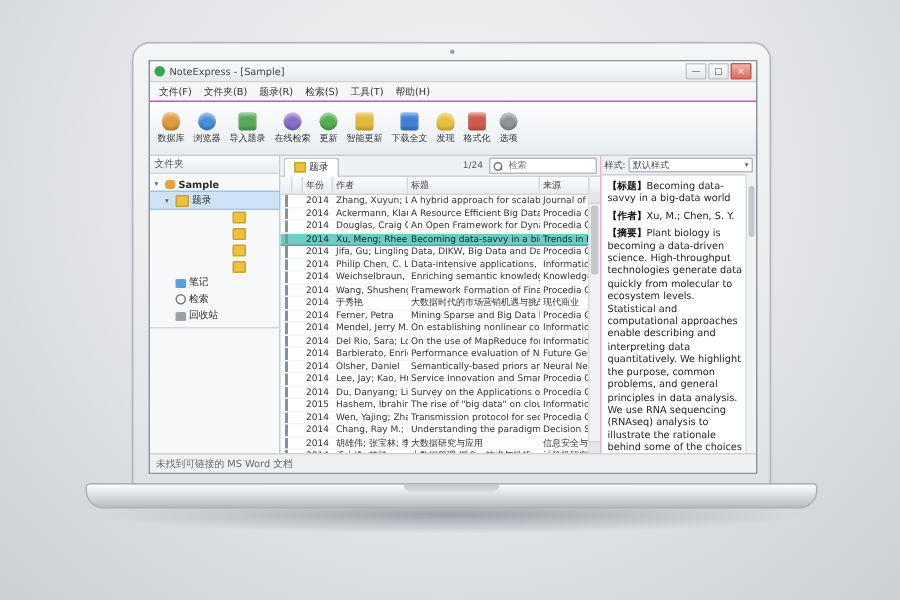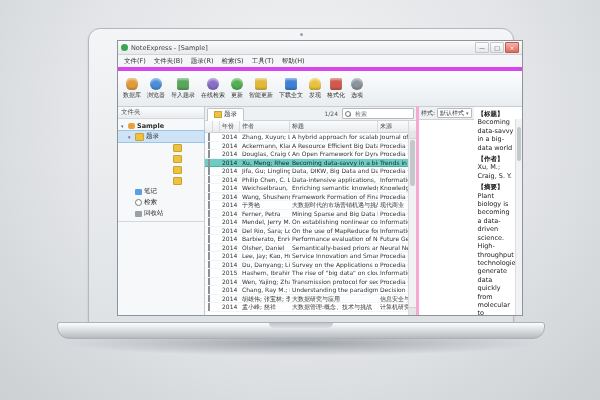--- a/index.html
+++ b/index.html
@@ -12,42 +12,42 @@
 
   
   .floor-shadow{position:absolute;left:60px;top:330px;width:480px;height:26px;
     background:radial-gradient(ellipse at center, rgba(50,60,70,.38) 0%, rgba(50,60,70,0) 70%);}
   .laptop-screen{position:absolute;left:88px;top:28px;width:424px;height:294px;
     background:linear-gradient(#f4f5f6,#dfe2e5);
     border:1px solid #b4b8bd;border-radius:12px 12px 3px 3px;
     box-shadow:0 1px 2px rgba(0,0,0,.15);}
   .camera{position:absolute;left:50%;top:4px;width:3px;height:3px;margin-left:-1px;
     border-radius:50%;background:#9aa0a6;}
-  .display{position:absolute;left:28px;top:11px;width:404px;height:274px;
+  .display{position:absolute;left:10px;top:11px;width:404px;height:274px;
     background:#fff;border:1px solid #8d939a;overflow:hidden;}
   .base{position:absolute;left:57px;top:322px;width:486px;height:15px;
     background:linear-gradient(#fbfcfd,#d6d9dc 55%,#b7bbbf);
     border:1px solid #adb1b6;border-radius:3px 3px 12px 12px;}
   .notch{position:absolute;left:50%;top:0;width:64px;height:5px;margin-left:-32px;
     background:linear-gradient(#c3c6ca,#dcdfe2);border-radius:0 0 8px 8px;}
 
   
   .app{position:absolute;left:0;top:0;width:404px;height:274px;display:flex;flex-direction:column;
     background:#f0f2f4;font-size:7px;color:#333;}
   .titlebar{height:13px;flex:none;display:flex;align-items:center;gap:3px;padding:0 3px;
     background:linear-gradient(#fafbfc,#e7eaed);border-bottom:1px solid #cfd3d6;}
   .title-ico{width:7px;height:7px;border-radius:50%;background:#3aa655;flex:none;}
   .title-text{font-size:6.5px;color:#444;white-space:nowrap;overflow:hidden;flex:1;}
   .win-btns{display:flex;gap:1px;flex:none;}
   .win-btn{width:12px;height:9px;display:flex;align-items:center;justify-content:center;
     font-size:6px;color:#555;background:linear-gradient(#fdfdfd,#e4e7ea);border:1px solid #c4c8cc;border-radius:1px;}
   .win-btn.close{background:linear-gradient(#f2b3ac,#df6b5c);color:#fff;border-color:#c4584b;}
 
   .menubar{height:12px;flex:none;display:flex;align-items:center;background:#f5f6f7;
-    border-bottom:4px solid #d946ef;padding-left:2px;}
+    border-bottom:1px solid #d946ef;padding-left:2px;}
   .menu-item{padding:0 4px;font-size:6.5px;color:#333;white-space:nowrap;}
 
   .toolbar{height:33px;flex:none;display:flex;align-items:stretch;
     background:linear-gradient(#fcfdfe,#e9edf0);border-bottom:1px solid #c9cdd1;padding:1px 2px;}
   .tb-btn{display:flex;flex-direction:column;align-items:center;justify-content:center;
     padding:1px 3px;gap:1px;border-radius:2px;}
   .tb-ico{width:12px;height:12px;border-radius:2px;box-shadow:inset 0 -2px 2px rgba(0,0,0,.18), inset 0 2px 2px rgba(255,255,255,.45);}
   .tb-label{font-size:6px;color:#333;white-space:nowrap;}
   .i-db{background:#e09b3a;border-radius:4px/6px;}
   .i-globe{background:#4a90d9;border-radius:50%;}
@@ -117,21 +117,21 @@
   .doc{width:5px;height:6px;background:#fff;border:1px solid #8a9096;margin-left:1px;flex:none;}
   .flag{width:4px;height:5px;margin-left:1px;flex:none;background:transparent;}
   .f-orange{background:#f0922e;} .f-red{background:#e04b3f;} .f-blue{background:#3f7fd4;}
 
   .vscroll{position:absolute;right:0;top:24px;bottom:0;width:7px;background:#f1f2f3;border-left:1px solid #dadcde;}
   .sb-btn{height:7px;background:#e4e6e8;border-bottom:1px solid #cfd2d5;}
   .sb-btn.down{position:absolute;bottom:0;left:0;right:0;border-top:1px solid #cfd2d5;border-bottom:none;}
   .sb-thumb{position:absolute;left:1px;right:1px;top:9px;height:46px;background:#c4c8cb;border-radius:2px;}
 
   
-  .rightpane{width:103px;flex:none;display:flex;flex-direction:row;border-left:3px solid #f9a8d4;
+  .rightpane{width:103px;flex:none;display:flex;flex-direction:column;border-left:1px solid #f9a8d4;
     background:#fff;position:relative;}
   .rp-header{height:12px;flex:none;display:flex;align-items:center;gap:2px;background:#eef1f3;
     border-bottom:1px solid #cfd3d6;padding:0 2px;font-size:6px;color:#444;}
   .rp-dd{display:flex;align-items:center;gap:2px;background:#fff;border:1px solid #b6babf;height:8px;
     padding:0 2px;border-radius:1px;flex:1;min-width:0;overflow:hidden;white-space:nowrap;}
   .dd-arrow{font-size:5px;color:#666;margin-left:auto;}
   .rp-body{flex:1;min-height:0;overflow:hidden;padding:3px 8px 3px 4px;font-size:6.5px;line-height:8.4px;color:#222;}
   .field{margin-bottom:3px;}
   .f-label{font-weight:bold;color:#111;}
   .ital{font-style:italic;}
@@ -526,35 +526,38 @@
                 <span class="dd-arrow">▾</span>
               </span>
             </div>
             <div class="rp-body">
 
                 <div class="field">
                   <span class="f-label">【标题】</span><span class="f-text">Becoming data-savvy in a big-data world</span><span></span>
                 </div>
 
                 <div class="field">
-                  <span class="f-label">【作者】</span><span class="f-text">Xu, M.; Craig, S. Y.</span><span></span>
+                  <span class="f-label">【作者】</span><span class="f-text">Xu, M.; Chen, S. Y.</span><span></span>
                 </div>
 
 
                 <div class="field">
                   <span class="f-label">【摘要】</span><span class="f-text">Plant biology is becoming a data-driven science. High-throughput technologies generate data quickly from molecular to ecosystem levels. Statistical and computational approaches enable describing and interpreting data quantitatively. We highlight the purpose, common problems, and general principles in data analysis. We use RNA sequencing (RNAseq) analysis to illustrate the rationale behind some of the choices made in statistical data analysis. Finally, we provide a list of free online resources that emphasize intuition behind...</span><span></span>
                 </div>
               </div>
             <div class="rp-scroll">
               <div class="rp-thumb"></div>
             </div>
           </div>
 
         </div>
 
+        <div class="statusbar">
+          <span>未找到可链接的 MS Word 文档</span>
+        </div>
 
       </div>
     </div>
   </div>
 
   <div class="base">
     <div class="notch"></div>
   </div>
 </div>
 

